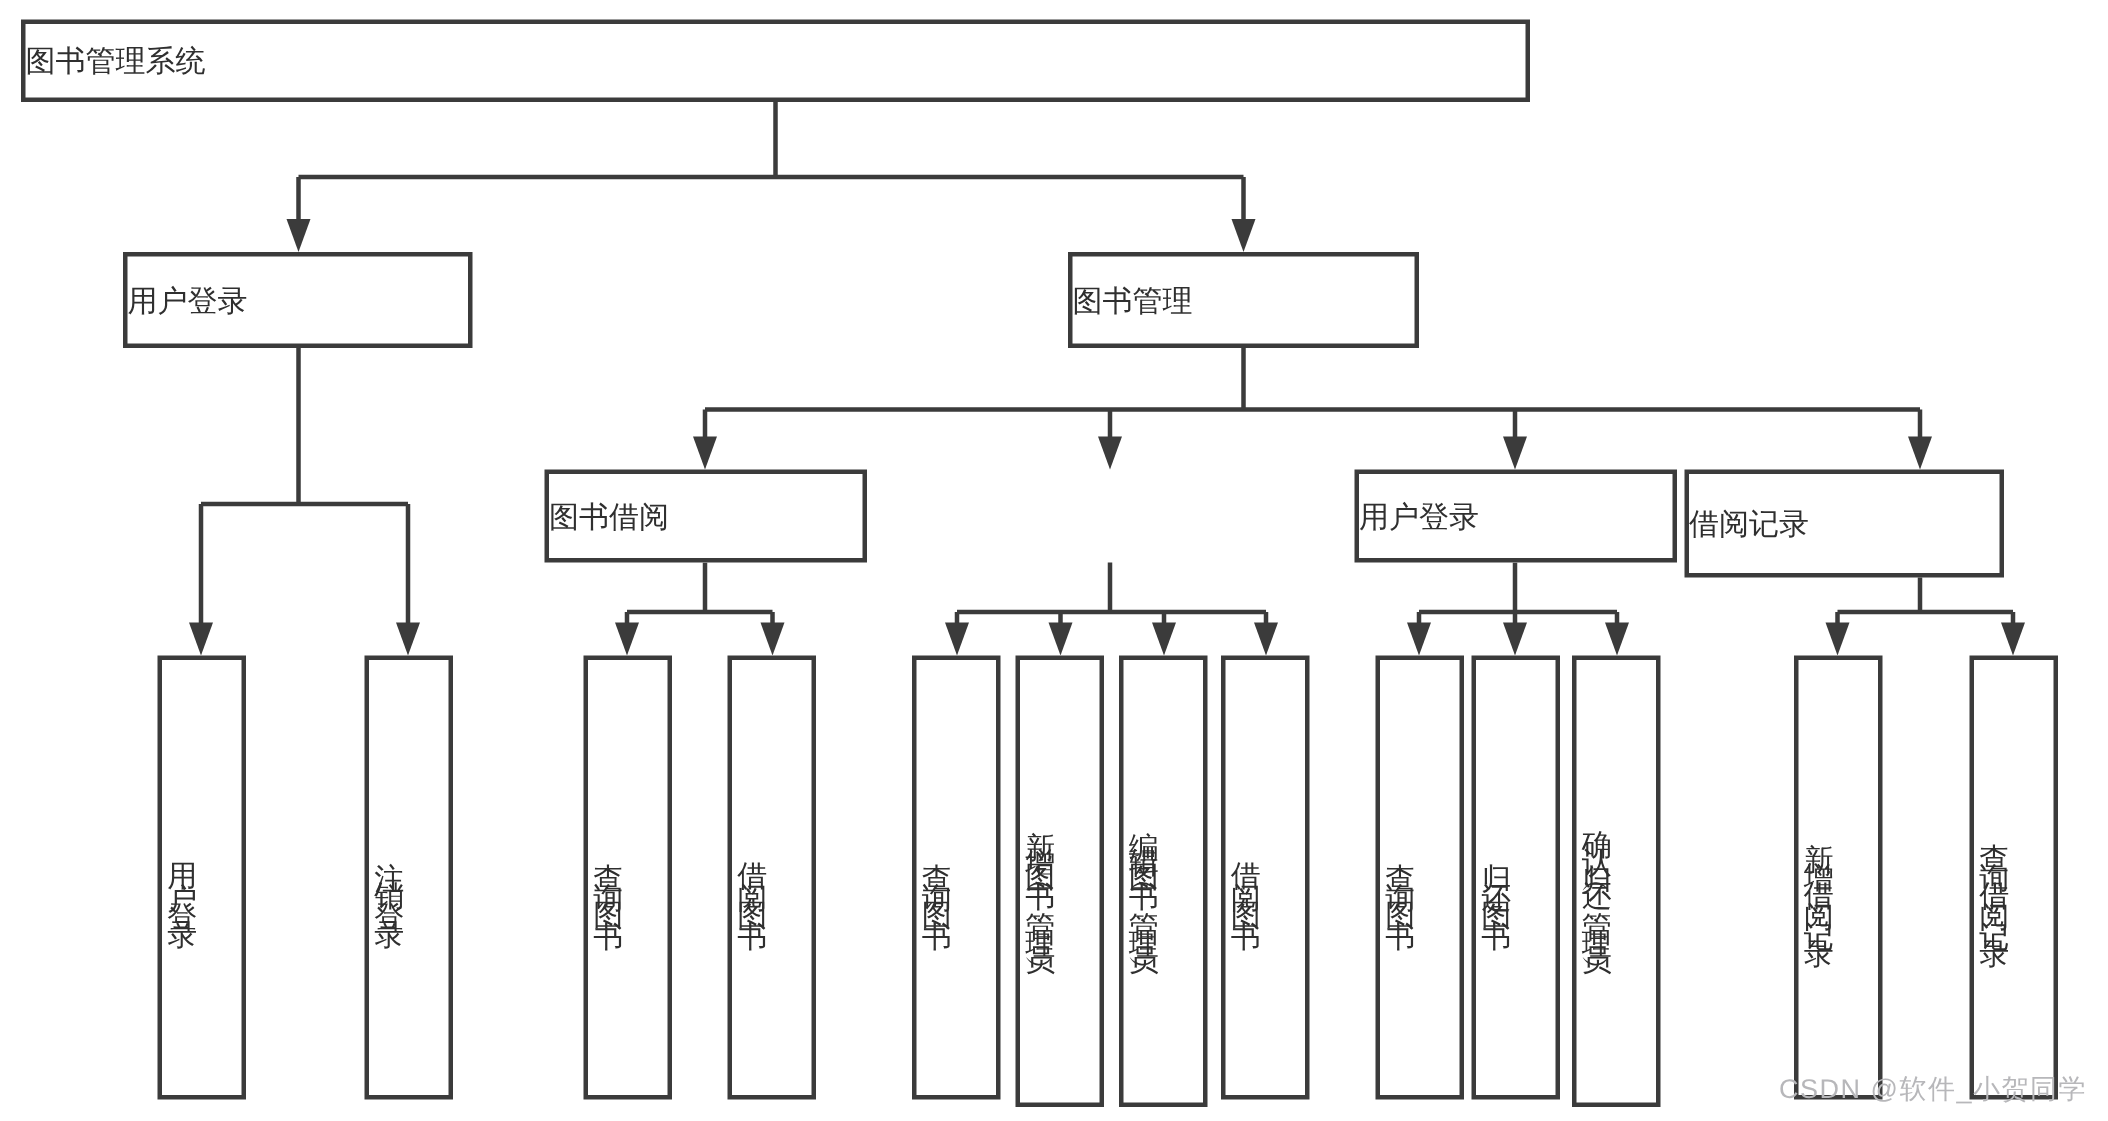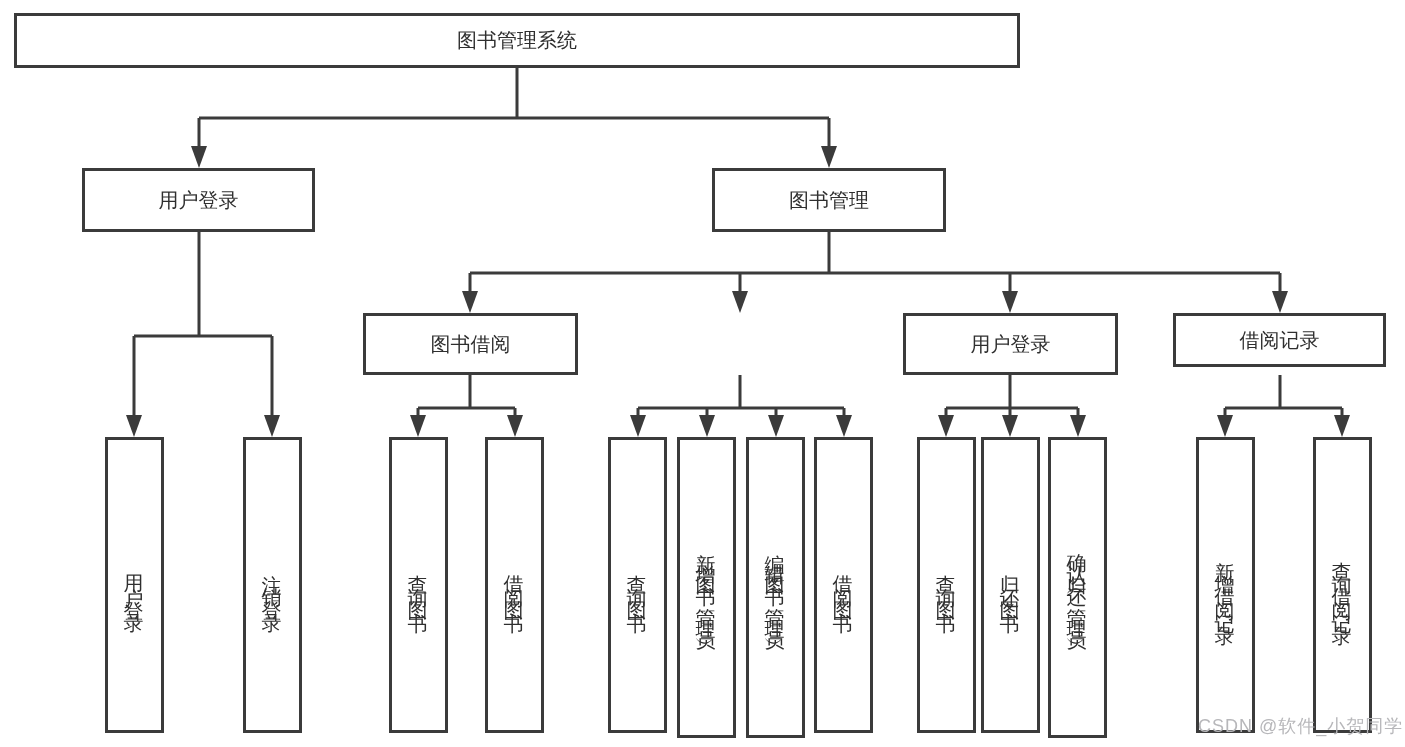--- a/index.html
+++ b/index.html
@@ -18,40 +18,39 @@
     overflow:hidden;
   }
   .wires{position:absolute;left:0;top:0;}
   .wires path{stroke:var(--line);stroke-width:3;fill:none;}
   .wires polygon{fill:var(--line);stroke:none;}
   .box{
     position:absolute;
     background:var(--background);
     border:3px solid var(--line);
     box-sizing:border-box;
-    display:flex;align-items:center;justify-content:center;
+    display:flex;align-items:center;justify-content:flex-start;
     font-size:20px;color:var(--text);
     white-space:nowrap;
   }
   .vbox span{
     writing-mode:vertical-rl;
     text-orientation:mixed;
     letter-spacing:13px;
     white-space:nowrap;
   }
   .vbox.tight span{letter-spacing:11px;}
   .watermark{
     position:absolute;
     left:1186px;top:714px;
     font-size:18px;
     color:var(--watermark);
     letter-spacing:1px;
     z-index:5;
     white-space:nowrap;
-    margin-left:12px;
   }
 </style>
 </head>
 <body>
 
 <div class="stage">
 
   <svg class="wires" width="1405" height="747" viewBox="0 0 1405 747" aria-hidden="true">
 
     <path d="M517,68 V118 M199,118 H829 M199,118 V150 M829,118 V150"></path>
@@ -98,21 +97,21 @@
   <div class="box" style="left:712px;top:168px;width:234px;height:64px">
     <span>图书管理</span>
   </div>
 
   <div class="box" style="left:363px;top:313px;width:215px;height:62px">
     <span>图书借阅</span>
   </div>
   <div class="box" style="left:903px;top:313px;width:215px;height:62px">
     <span>用户登录</span>
   </div>
-  <div class="box" style="left:1173px;top:313px;width:213px;height:54px">
+  <div class="box" style="left:1123px;top:313px;width:213px;height:72px">
     <span>借阅记录</span>
   </div>
 
   <div class="box vbox" style="left:105px;top:437px;width:59px;height:296px">
     <span>用户登录</span>
   </div>
   <div class="box vbox" style="left:243px;top:437px;width:59px;height:296px">
     <span>注销登录</span>
   </div>
 

